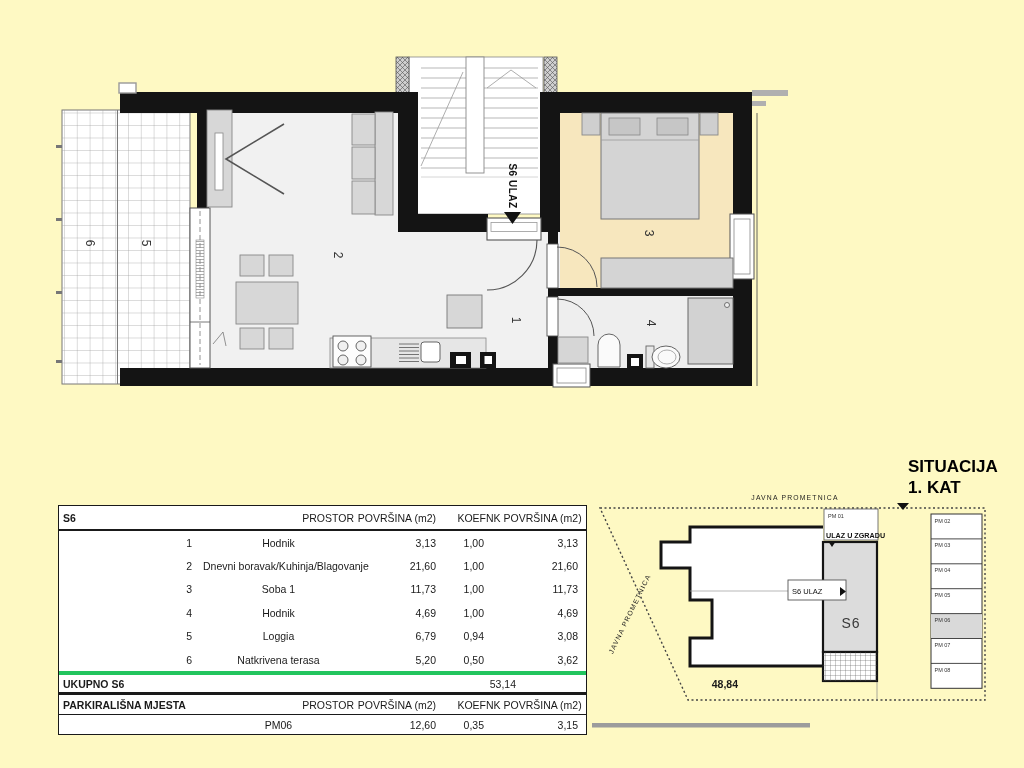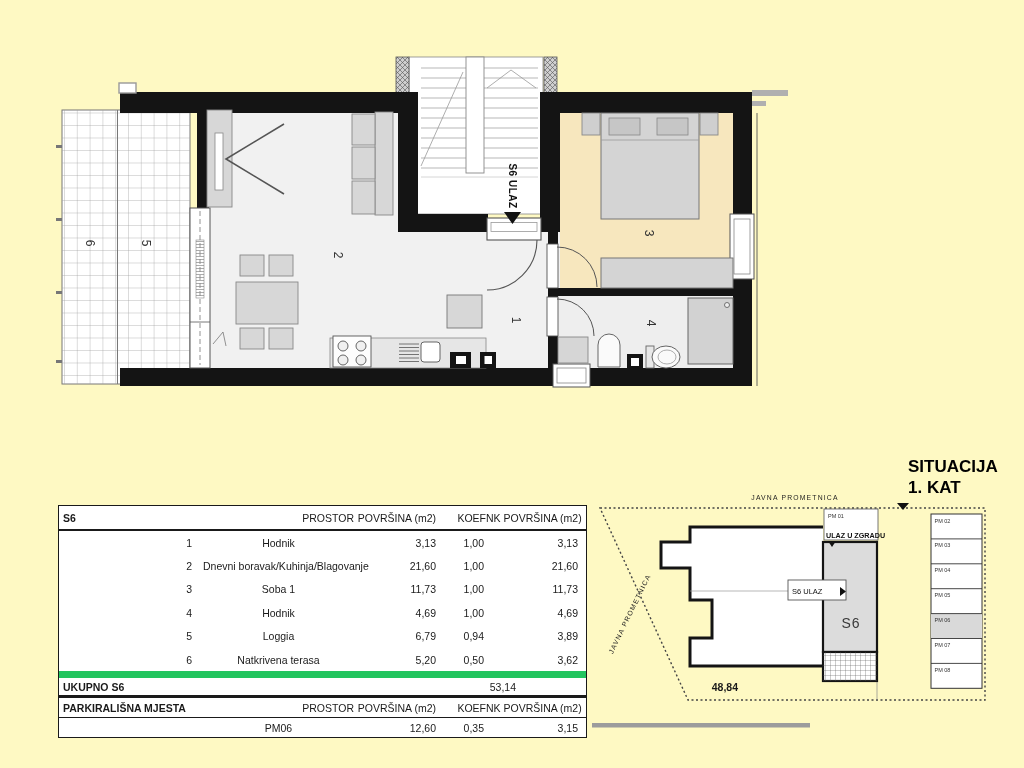--- a/index.html
+++ b/index.html
@@ -5,21 +5,21 @@
   html,body{margin:0;padding:0;background:#fff;}
   #page{position:relative;width:1024px;height:768px;background:#fef9c3;overflow:hidden;
         font-family:"Liberation Sans",sans-serif;}
   #drawing{position:absolute;left:0;top:0;}
   
   #areatable{position:absolute;left:58px;top:505px;width:527px;
              border:1.5px solid #1a1a1a;font-size:10.5px;color:#1a1a1a;background:#fff;}
   .trow{display:grid;grid-template-columns:138px 157px 84px 48px 96px;align-items:center;}
   .thead{height:23px;border-bottom:2px solid #1a1a1a;}
   .tdata{height:23.4px;}
-  .ttotal{height:17px;border-top:7px solid #22c55e;gap:40px;}
+  .ttotal{height:17px;border-top:4px solid #22c55e;gap:40px;}
   .tphead{height:19px;border-top:3px solid #1a1a1a;}
   .tprow{height:19px;border-top:1.5px solid #1a1a1a;}
   .c{white-space:nowrap;overflow:visible;}
   .b{font-weight:bold;}
   .pl{padding-left:4px;}
   .num{text-align:right;padding-right:5px;}
   .name{padding-left:6px;text-align:center;}
   .ctr{text-align:right;}
   .r{text-align:right;padding-right:2px;}
   .r4{text-align:right;padding-right:4px;}
@@ -324,21 +324,21 @@
     <div class="c name">Hodnik</div>
     <div class="c r">4,69</div>
     <div class="c r">1,00</div>
     <div class="c r4">4,69</div>
   </div>
   <div class="trow tdata">
     <div class="c num">5</div>
     <div class="c name">Loggia</div>
     <div class="c r">6,79</div>
     <div class="c r">0,94</div>
-    <div class="c r4">3,89</div>
+    <div class="c r4">3,08</div>
   </div>
   <div class="trow tdata">
     <div class="c num">6</div>
     <div class="c name">Natkrivena terasa</div>
     <div class="c r">5,20</div>
     <div class="c r">0,50</div>
     <div class="c r4">3,62</div>
   </div>
 
   <div class="trow ttotal">

